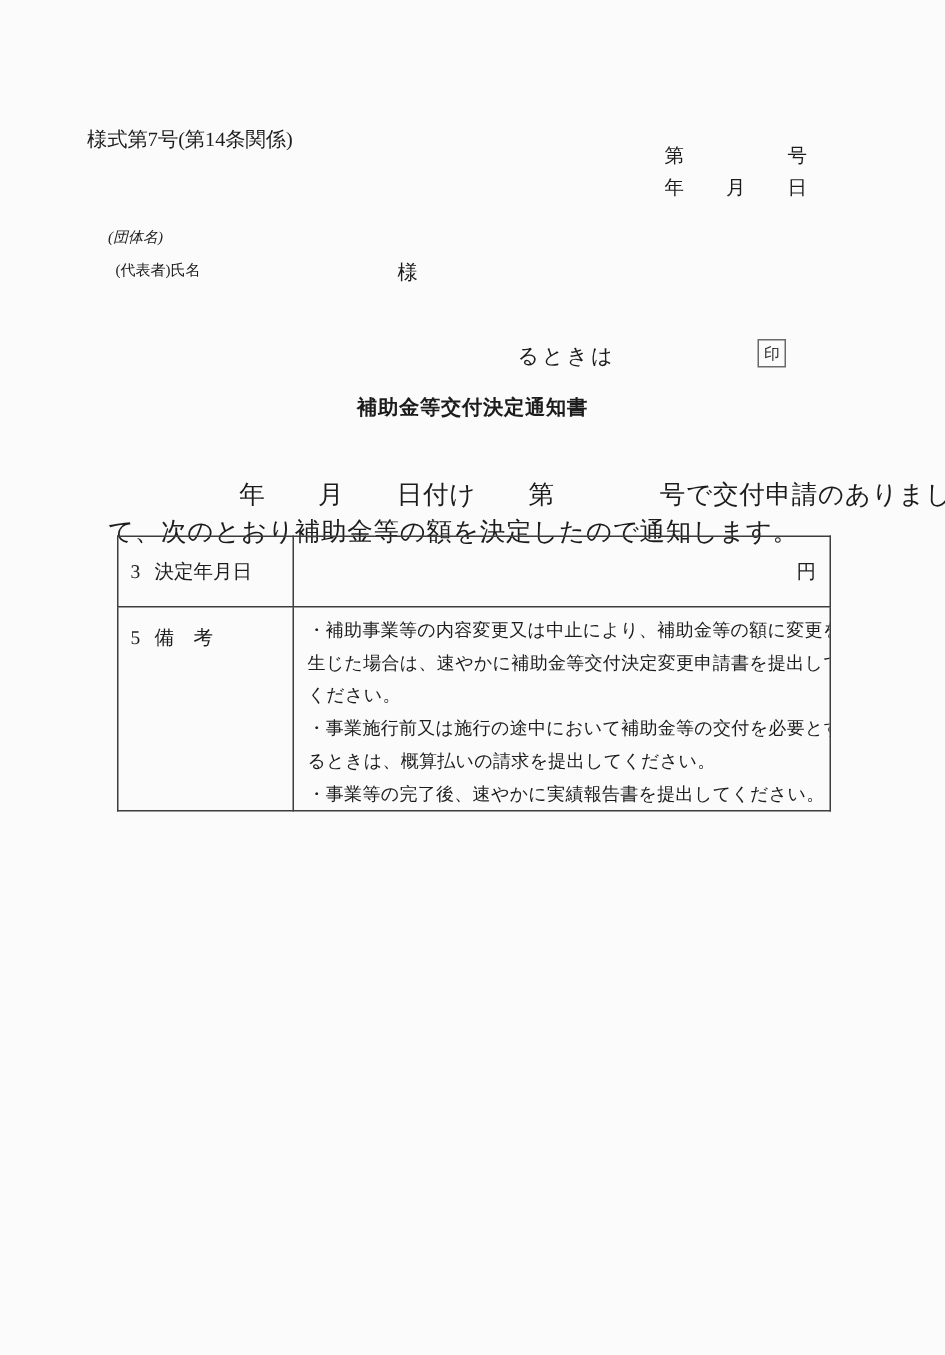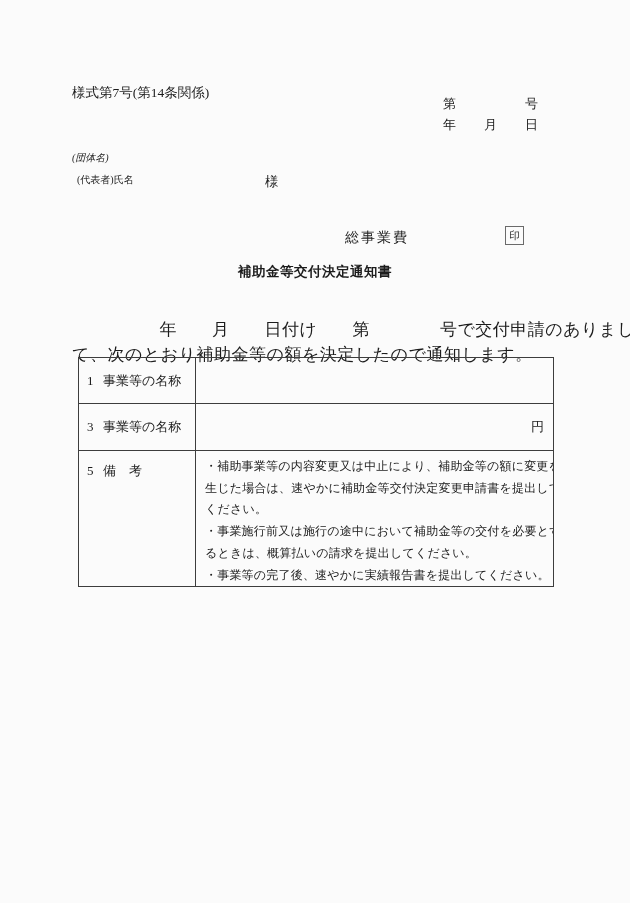--- a/index.html
+++ b/index.html
@@ -6,21 +6,21 @@
   body {
     width:630px; height:903px;
     background:#fbfbfb;
     font-family:"Liberation Serif","DejaVu Serif",serif;
     color:#1c1c1c;
     position:relative;
     overflow:hidden;
   }
   .abs { position:absolute; }
 
-  .form-no   { left:72px;  top:84px;  font-size:13.5px;text-align:center; }
+  .form-no   { left:58px;  top:84px;  font-size:13.5px;text-align:center; }
   .hdr-right { left:443px; top:93px;  width:95px; font-size:13px; }
   .hdr-row   { display:flex; justify-content:space-between; line-height:21px; }
   .hdr-row.date { justify-content:space-between; }
 
   .org       { left:72px;  top:151px; font-size:10px;font-style:italic; }
   .rep       { left:77px;  top:173px; font-size:10px; }
   .honorific { left:265px; top:173px; font-size:13.5px; }
 
   .sender    { left:345px; top:229px; font-size:14px; letter-spacing:2px; }
   .seal {
@@ -85,40 +85,36 @@
       <span>年</span>
       <span>月</span>
       <span>日</span>
     </div>
   </div>
 
   <div class="abs org">(団体名)</div>
   <div class="abs rep">(代表者)氏名</div>
   <div class="abs honorific">様</div>
 
-  <div class="abs sender">総事業費</div>
+  <div class="abs sender">るときは</div>
   <div class="abs seal">印</div>
 
   <div class="abs doc-title">補助金等交付決定通知書</div>
 
   <div class="abs body-text">　　　　　年　　月　　日付け　　第　　　　号で交付申請のありました補助金等につい
 て、次のとおり補助金等の額を決定したので通知します。</div>
 
   <table class="form-table">
     <colgroup>
       <col style="width:117px">
       <col>
     </colgroup>
     <tbody>
-      <tr style="height:46px">
-        <td class="lbl"><span class="no">1</span><span>事業等の名称</span></td>
-        <td class="val"></td>
-      </tr>
       <tr style="height:47px">
-        <td class="lbl"><span class="no">3</span><span>事業等の名称</span></td>
+        <td class="lbl"><span class="no">3</span><span>決定年月日</span></td>
         <td class="val val-right">円</td>
       </tr>
       <tr style="height:132px">
         <td class="lbl lbl-top"><span class="no">5</span><span>備　考</span></td>
         <td class="val val-remarks">・補助事業等の内容変更又は中止により、補助金等の額に変更を
 生じた場合は、速やかに補助金等交付決定変更申請書を提出して
 ください。
 ・事業施行前又は施行の途中において補助金等の交付を必要とす
 るときは、概算払いの請求を提出してください。
 ・事業等の完了後、速やかに実績報告書を提出してください。</td>

